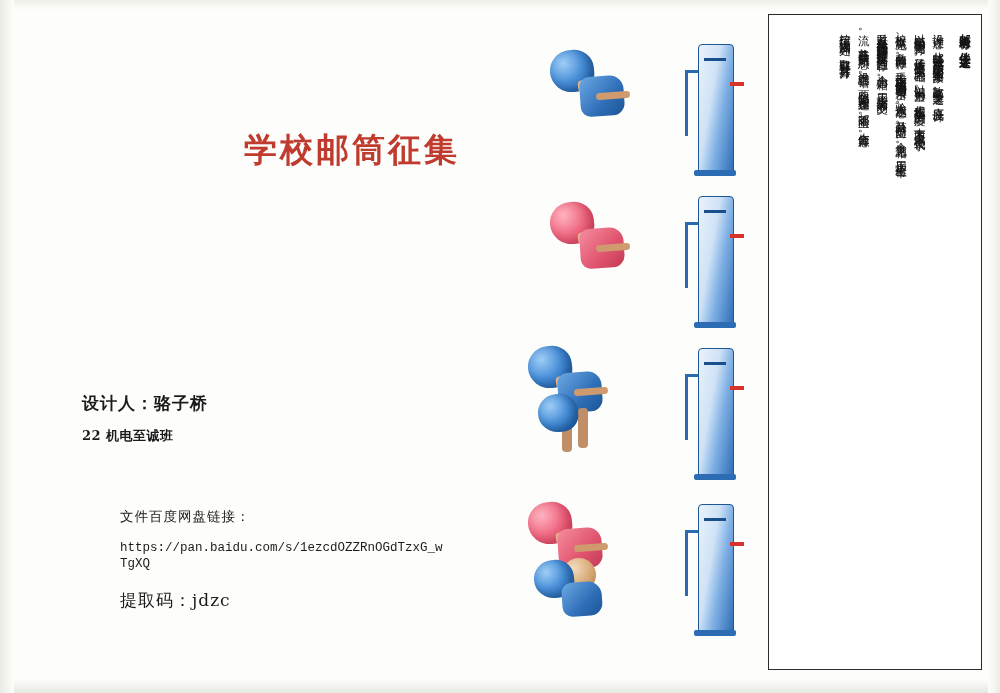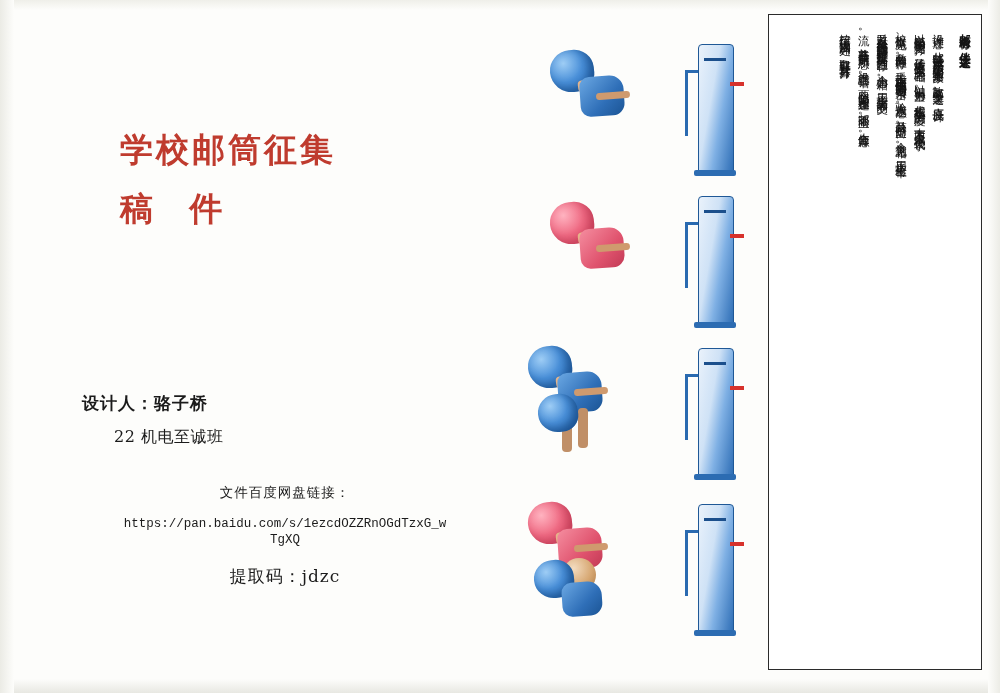--- a/index.html
+++ b/index.html
@@ -36,23 +36,23 @@
     right: 0; top: 0; width: 12px; height: 693px;
     background: linear-gradient(270deg, #ecece6 0%, #fdfdfb 100%);
   }
 
   
   .title-block {
     position: absolute;
     left: 120px;
     top: 128px;
     width: 340px;
-    text-align: left;
+    text-align: right;
     color: #c0392b;
-    font-family: Liberation Serif, serif;
+    font-family: Liberation Mono, monospace;
   }
   .title-line1 {
     font-size: 33px;
     letter-spacing: 3px;
     font-weight: 700;
     color: #bf3b2e;
   }
   .title-line2 {
     margin-top: 14px;
     font-size: 33px;
@@ -69,33 +69,33 @@
     color: #1b1b1b;
   }
   .designer-name {
     font-size: 17px;
     font-weight: 700;
     letter-spacing: 1px;
     font-family: Liberation Serif, serif;
   }
   .designer-class {
     margin-top: 12px;
-    margin-left: 32px;
-    font-size: 16px;
-    font-weight: 400;
+    margin-left: 0;
+    font-size: 13px;
+    font-weight: 700;
     letter-spacing: 0.5px;
     font-family: "DejaVu Serif", serif;
   }
 
   .link-block {
     position: absolute;
     left: 120px;
-    top: 484px;
+    top: 508px;
     width: 330px;
-    text-align: center;
+    text-align: left;
     color: #1b1b1b;
   }
   .link-label {
     font-size: 13.5px;
     letter-spacing: 1px;
     font-family: "DejaVu Serif", serif;
   }
   .link-url {
     margin-top: 14px;
     font-size: 12.5px;
@@ -289,21 +289,20 @@
 
 <div class="page">
 
   <div class="paper-edge-top"></div>
   <div class="paper-edge-bottom"></div>
   <div class="paper-edge-left"></div>
   <div class="paper-edge-right"></div>
 
   <div class="title-block">
     <div class="title-line1">学校邮筒征集</div>
-    <div class="title-line2">稿 件</div>
   </div>
 
   <div class="designer-block">
     <div class="designer-name">设计人：骆子桥</div>
     <div class="designer-class">22 机电至诚班</div>
   </div>
 
   <div class="link-block">
     <div class="link-label">文件百度网盘链接：</div>
     <div class="link-url">https://pan.baidu.com/s/1ezcdOZZRnOGdTzxG_wTgXQ</div>

